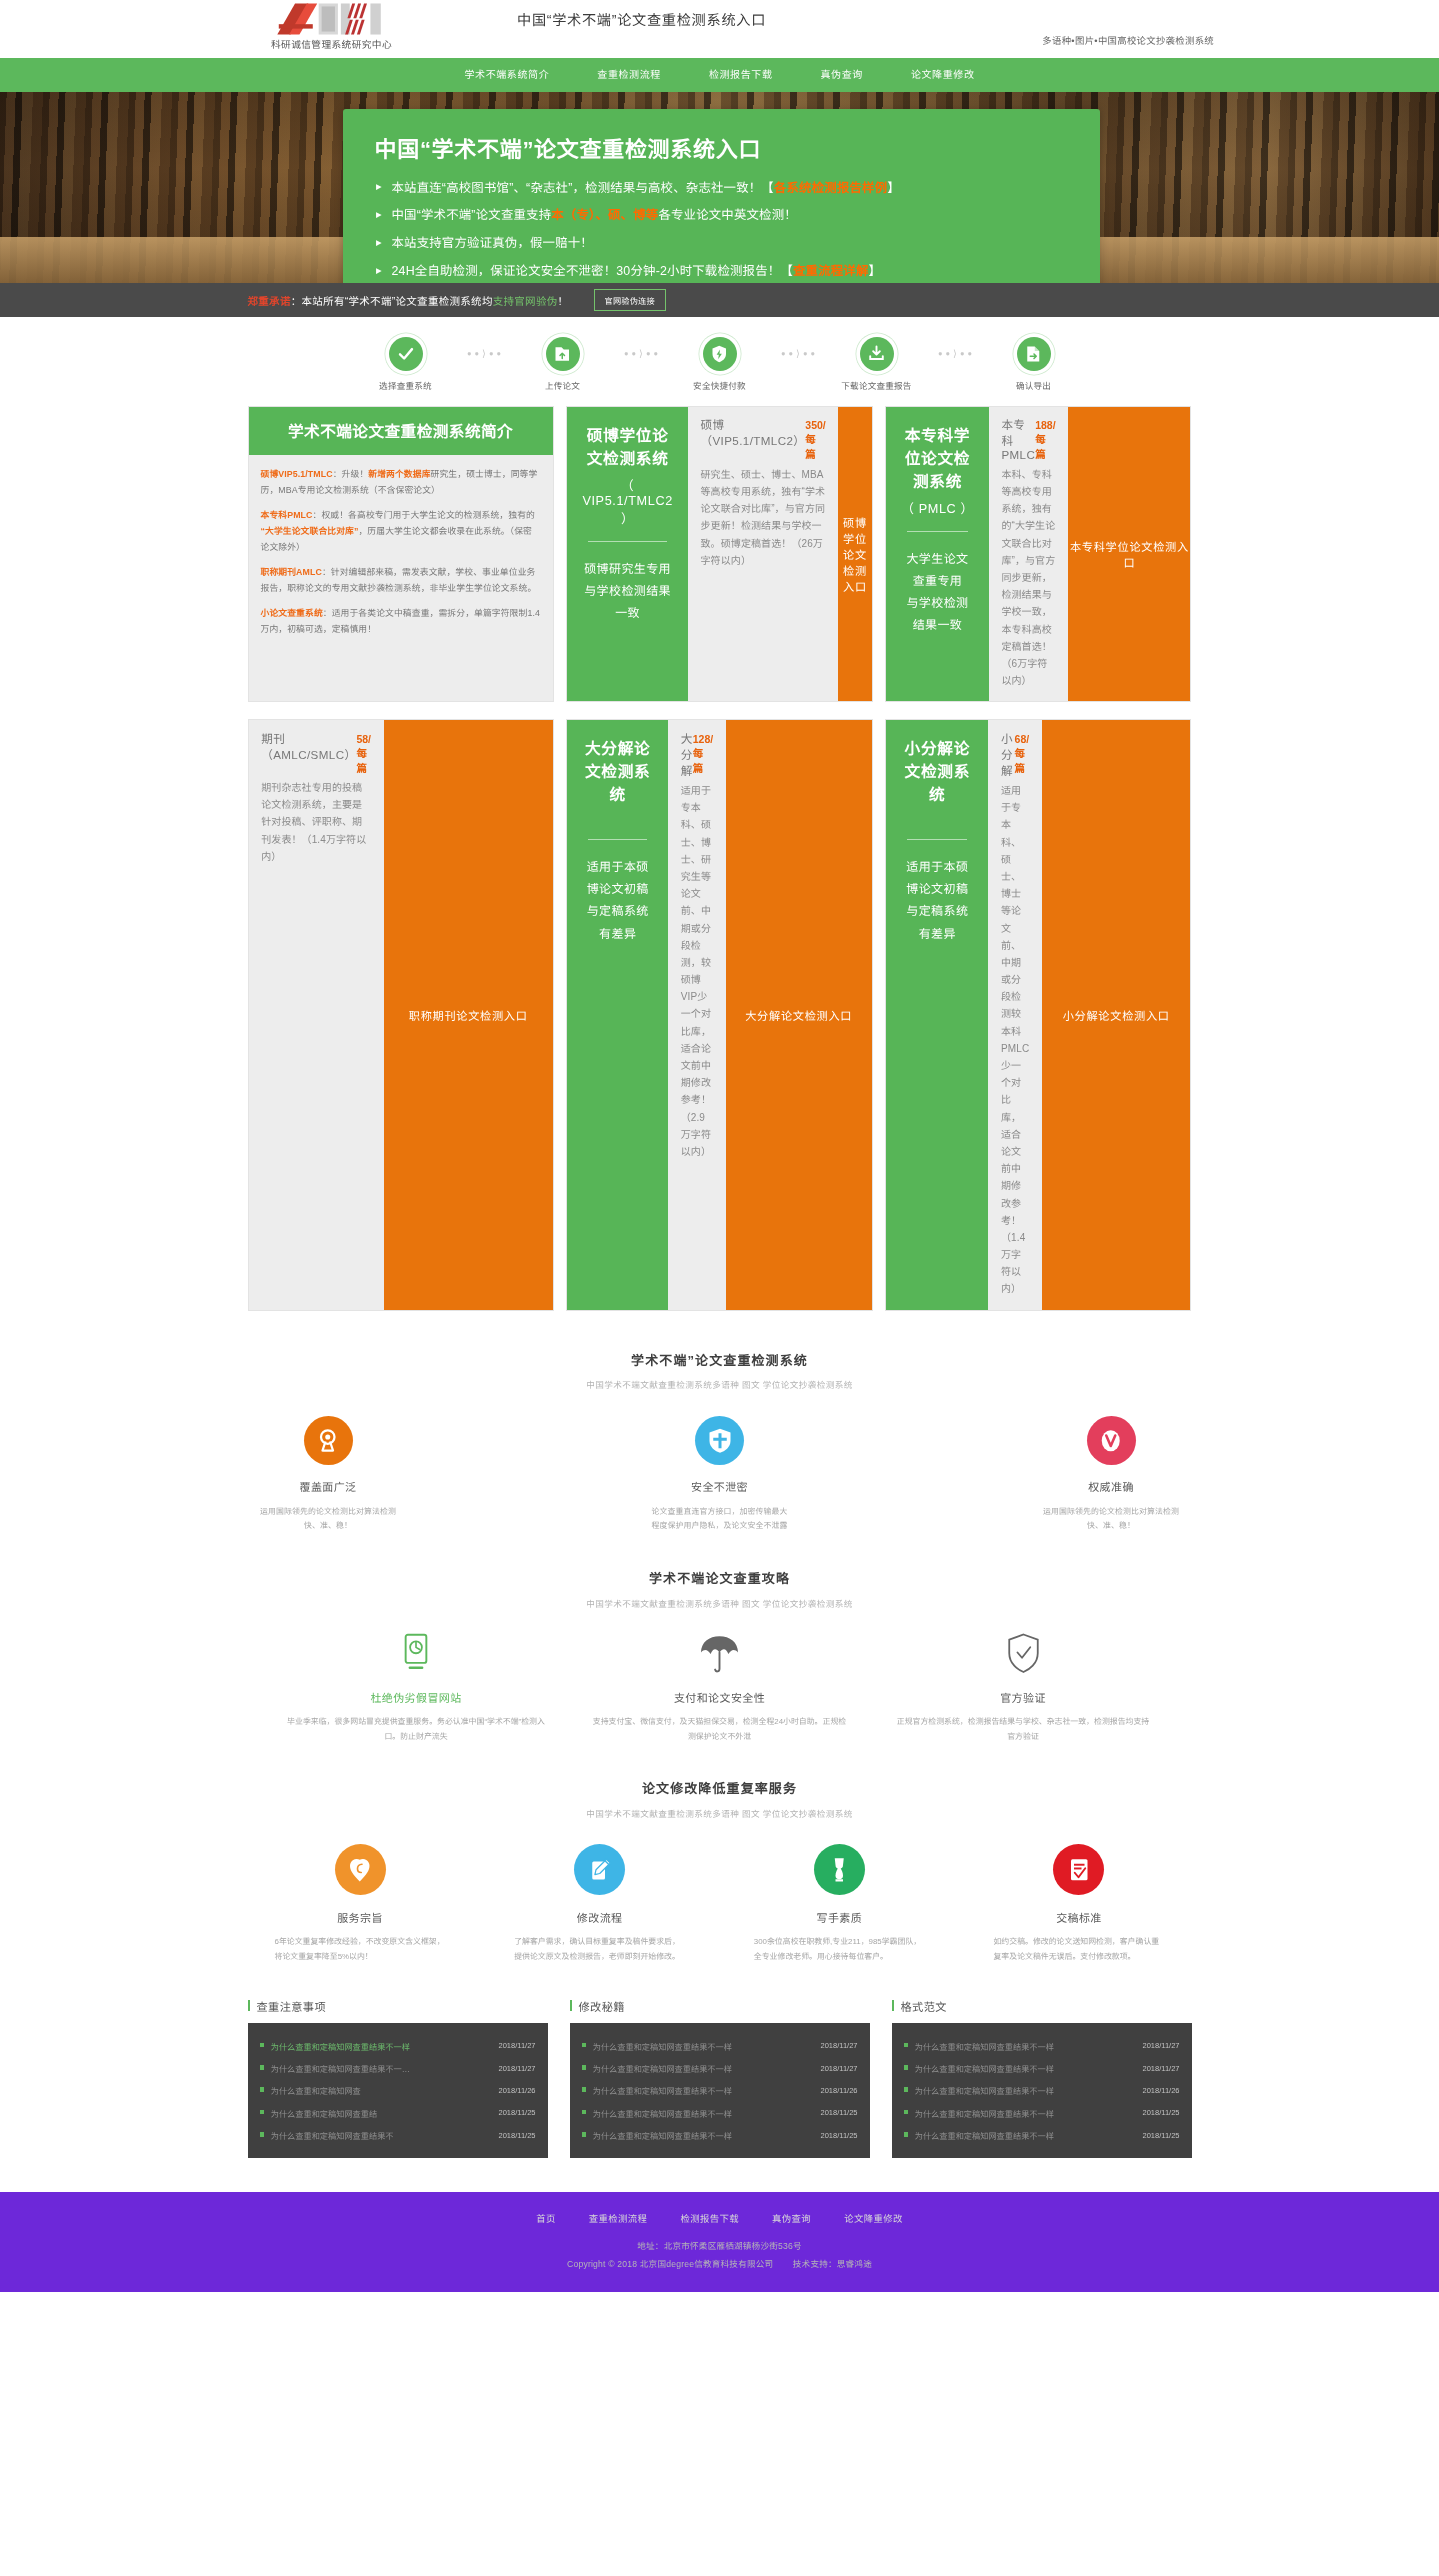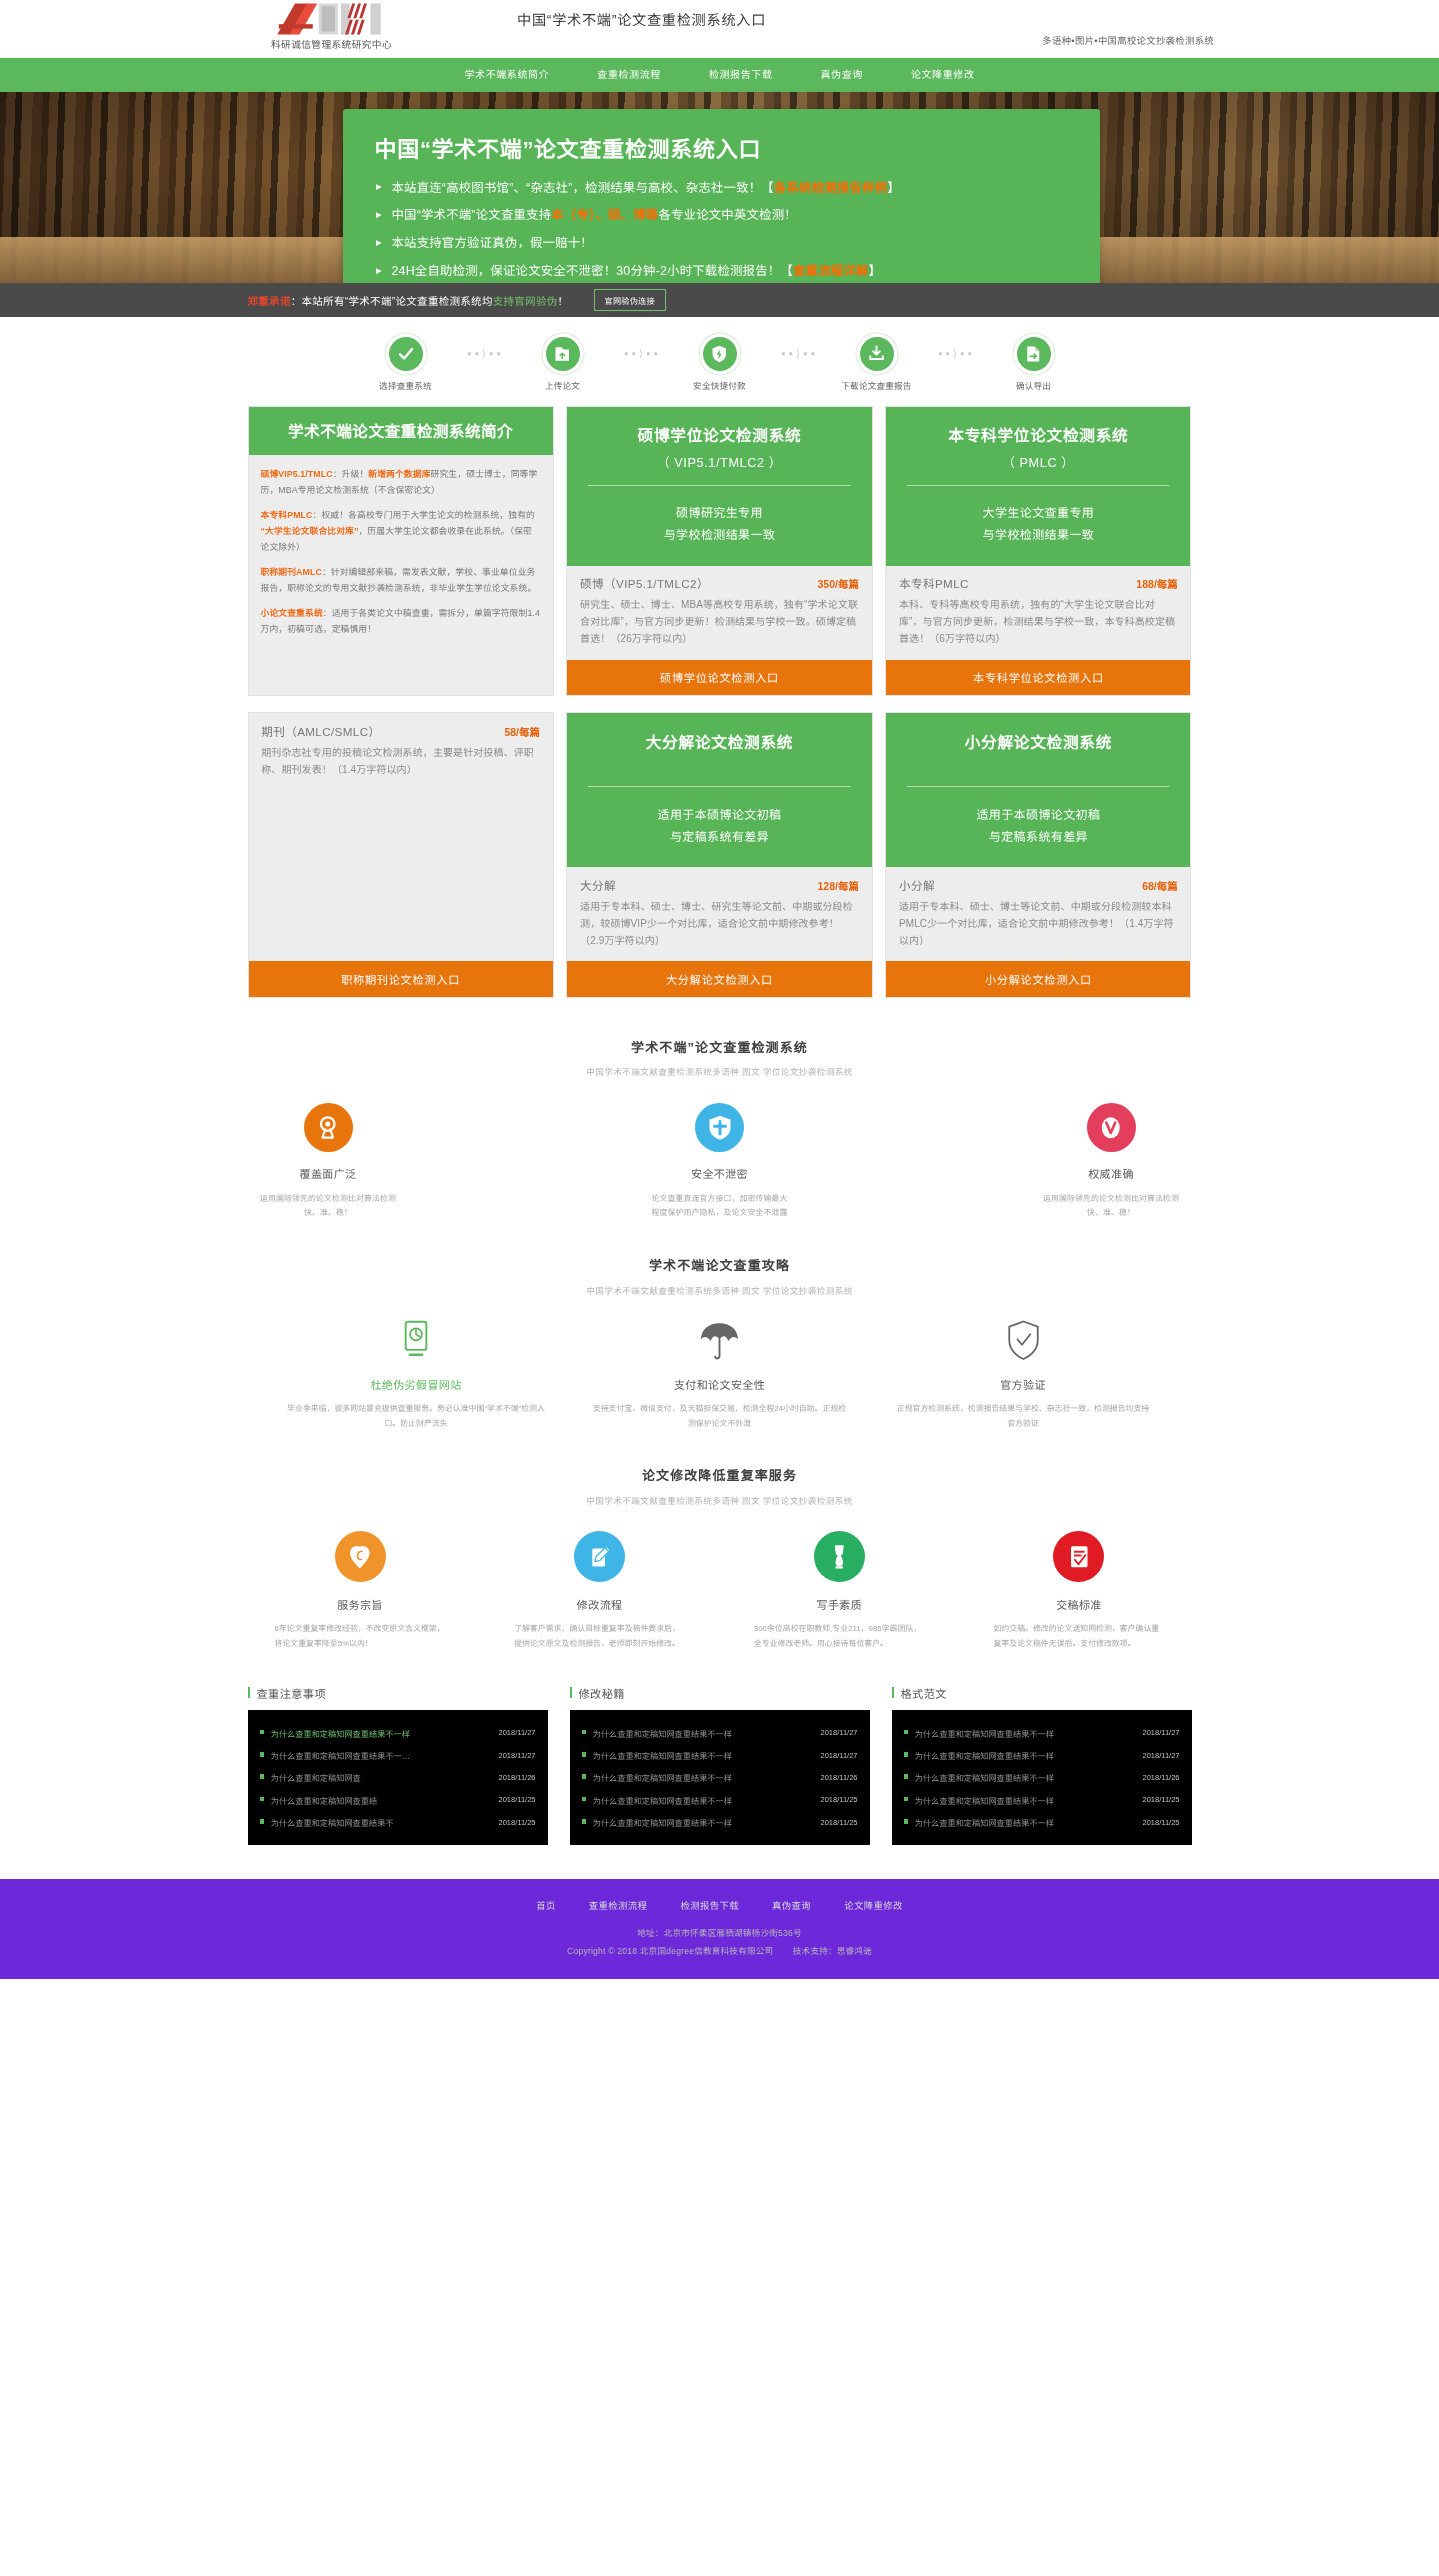--- a/index.html
+++ b/index.html
@@ -123,21 +123,21 @@
   }
   .step-dots span { font-size: 7.5px; line-height: 1; }
   .step-dots .chev { font-size: 9.7px; }
 
   
   .cards-wrap { width: 944px; margin: 0 auto; }
   .cards-row { display: flex; gap: 12.7px; margin-bottom: 16.5px; }
   .card {
     width: 307px; background: #fff;
     border: 0.7px solid #e3e3e3;
-    display: flex; flex-direction: column;
+    display: flex; 
   }
   .card-head {
     background: #57b557; color: #fff; padding: 16.5px 15px 19.5px 15px;
     text-align: center; min-height: 150px;
   }
   .card-head h2 { font-size: 15.7px; font-weight: bold; letter-spacing: 0.7px; }
   .card-head .sub {
     font-size: 12.7px; margin-top: 6px; letter-spacing: 0.6px; font-weight: normal;
   }
   .card-head .rule {
@@ -224,21 +224,21 @@
   }
   .news-col { width: 300px; }
   .news-head {
     font-size: 11.2px; color: #555; padding-left: 9px;
     position: relative; margin-bottom: 9.7px; letter-spacing: 0.4px;
   }
   .news-head:before {
     content: ""; position: absolute; left: 0; top: 2.2px;
     width: 2.2px; height: 11.2px; background: #5cb85c;
   }
-  .news-list { background: #000000; padding: 11.2px 12px; margin-top: 8px; }
+  .news-list { background: #404040; padding: 11.2px 12px; margin-top: 8px; }
   .news-item {
     display: flex; align-items: center; justify-content: space-between;
     padding: 5.2px 0; font-size: 8.2px;
   }
   .news-title {
     color: #8f8f8f; position: relative; padding-left: 11.2px;
     white-space: nowrap; overflow: hidden; text-overflow: ellipsis;
     max-width: 210px; cursor: pointer;
   }
   .news-item.active .news-title { color: #6cb96c; }

